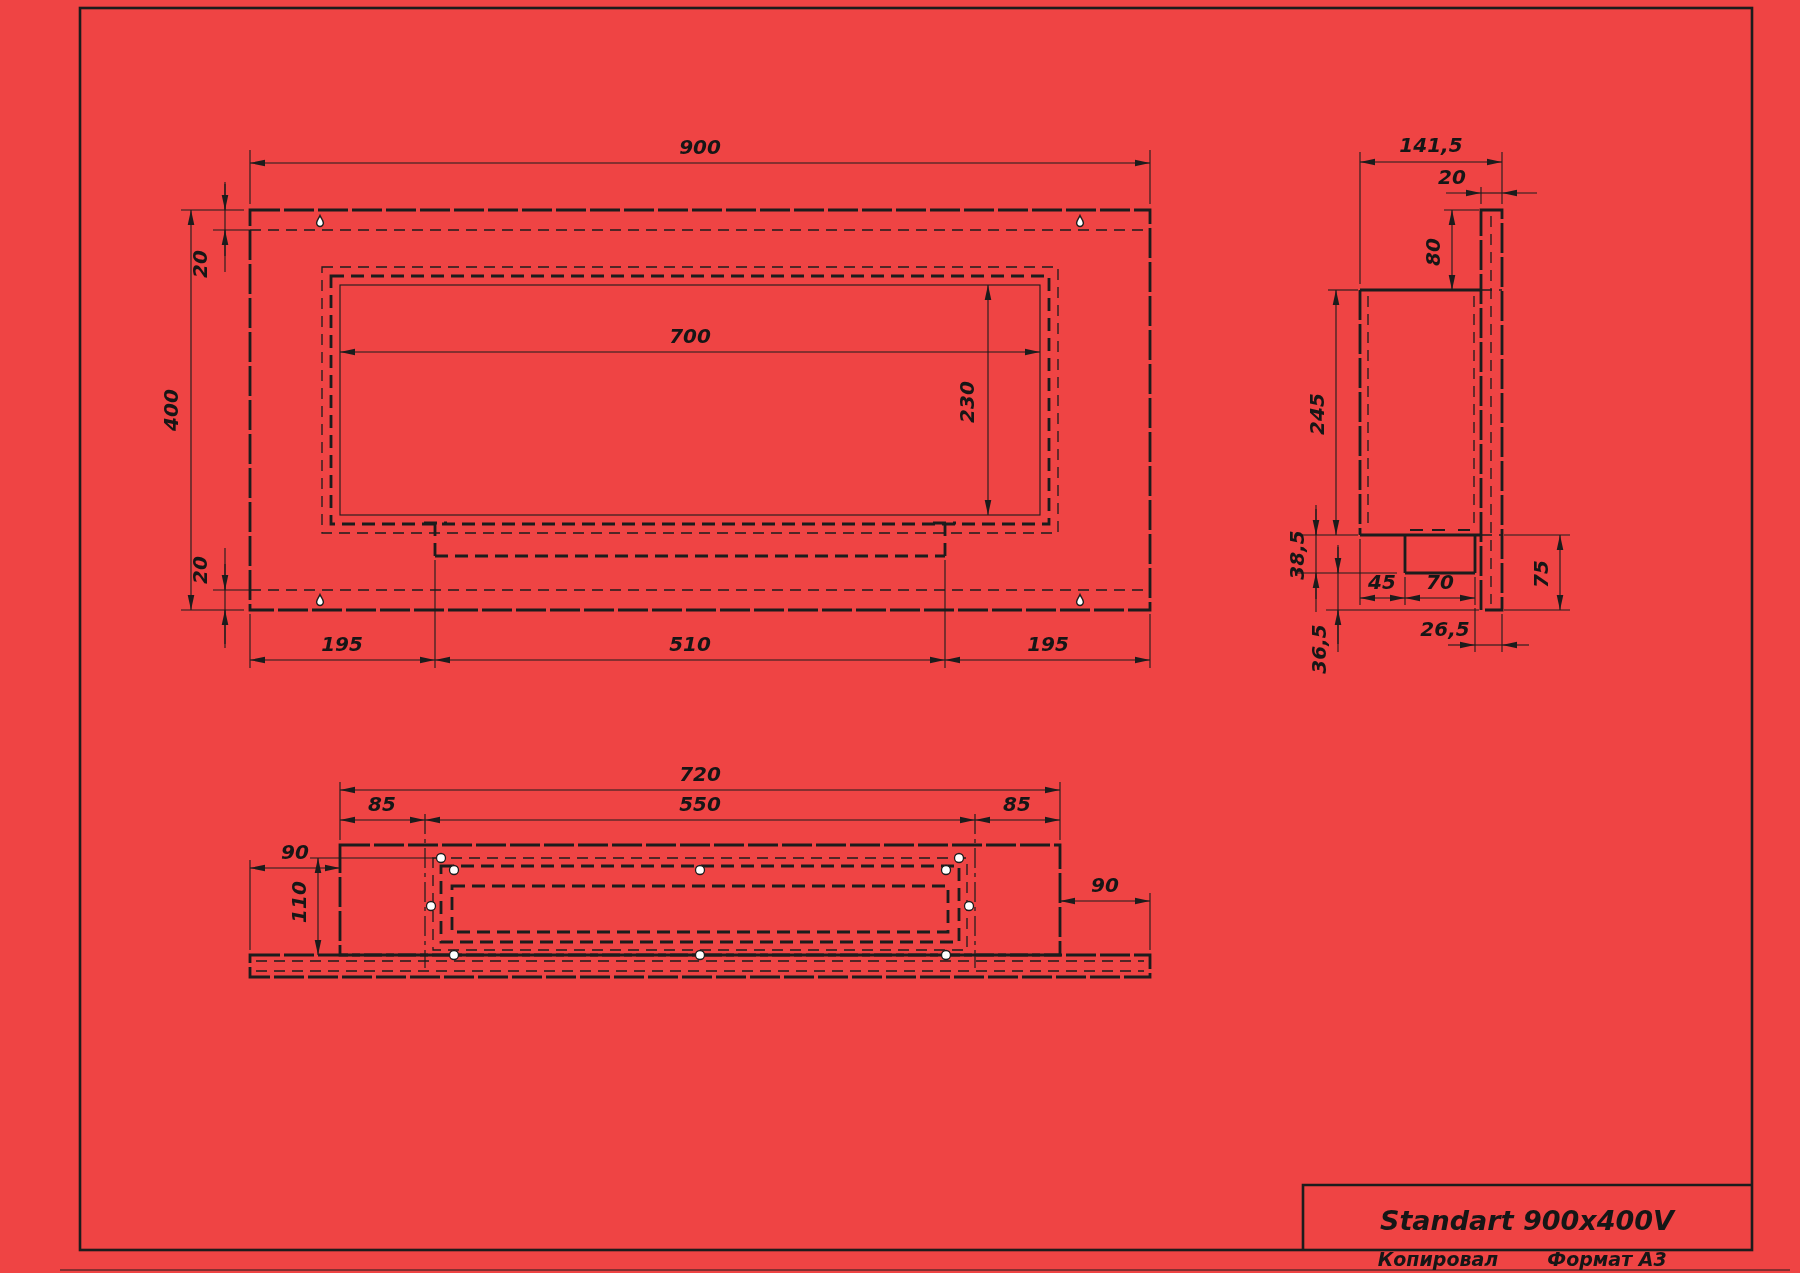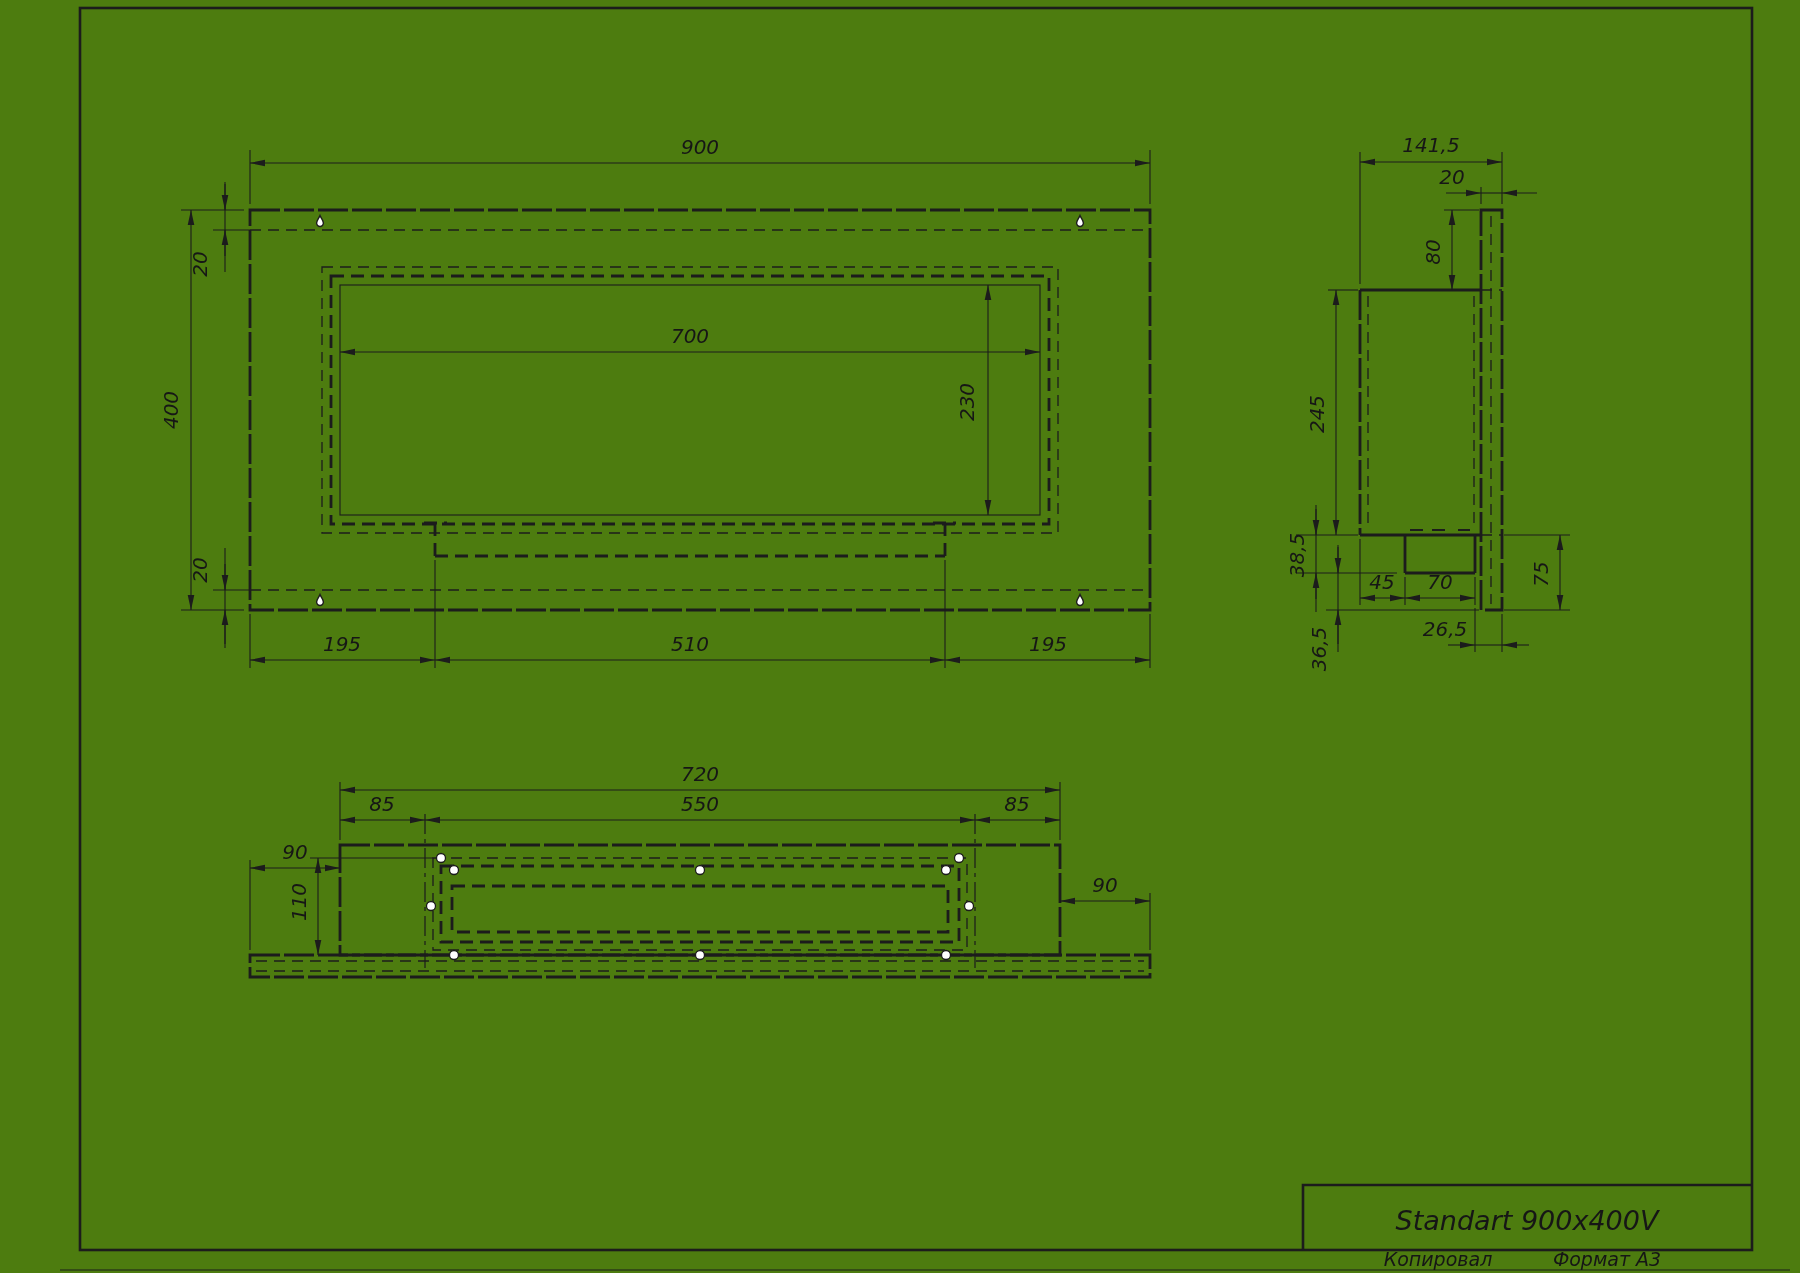--- a/index.html
+++ b/index.html
@@ -1,16 +1,16 @@
 <!DOCTYPE html>
 <html><head>
 <meta charset="utf-8">
 <style>
   html,body{margin:0;padding:0;background:#fff;}
-  .stage{position:relative;width:1800px;height:1273px;background:#4d7c0f;overflow:hidden;}
+  .stage{position:relative;width:1800px;height:1273px;background:#ef4444;overflow:hidden;font-weight:bold;}
   svg{display:block;}
   svg text{font-family:"DejaVu Sans","Liberation Sans",sans-serif;font-style:italic;fill:#161616;font-size:20px;}
   svg text.big{font-size:27px;}
   svg text.small{font-size:19px;}
   .solidT{stroke:#1c1c1c;stroke-width:2.8;fill:none;stroke-dasharray:30 4;}
   .solid2{stroke:#1c1c1c;stroke-width:2.8;fill:none;}
   .hidT{stroke:#1c1c1c;stroke-width:2.8;fill:none;stroke-dasharray:13 7;}
   .hidN{stroke:#1c1c1c;stroke-width:1.3;fill:none;stroke-dasharray:11 7;}
   .cl{stroke:#1c1c1c;stroke-width:1.2;fill:none;stroke-dasharray:20 5 4 5;}
   .thin{stroke:#1c1c1c;stroke-width:1.1;fill:none;}

